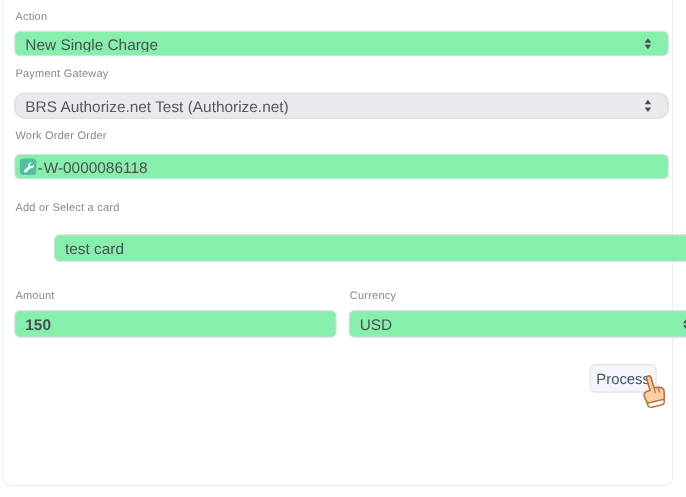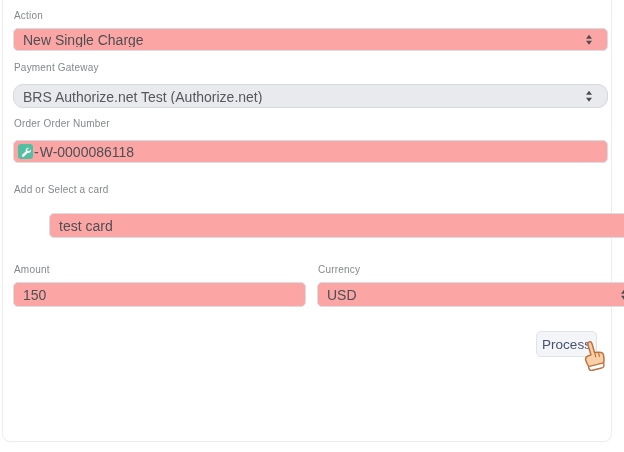--- a/index.html
+++ b/index.html
@@ -13,21 +13,21 @@
     position:absolute;left:2px;top:-8px;width:610px;height:450px;
     background:#ffffff;border:1px solid #ececec;border-top:none;
     border-radius:0 0 8px 8px;box-sizing:border-box;
   }
   .field-label{
     position:absolute;font-size:10px;line-height:12px;color:#84888c;
     letter-spacing:.2px;white-space:nowrap;
   }
   .ctrl{
     position:absolute;box-sizing:border-box;height:23px;
-    border:1px solid #d9dce1;border-radius:5px;background:#fca5a5;
+    border:1px solid #d9dce1;border-radius:5px;background:#86efac;
     font-size:14px;color:#4c5054;
   }
   .sel{
     display:flex;align-items:center;padding:0 26px 0 9px;cursor:default;
   }
   .sel .sel-text{
     white-space:nowrap;overflow:hidden;text-overflow:ellipsis;line-height:1;
     padding-top:1px;
   }
   .sel.disabled{background:#e8eaed;border-color:#d6d9dd;color:#55585c;border-radius:10px;}
@@ -77,36 +77,36 @@
 
 <div class="field-label" style="left:14px;top:62px;">Payment Gateway</div>
 <div class="ctrl sel disabled" style="left:13px;top:84px;width:595px;height:24px;">
   <span class="sel-text">BRS Authorize.net Test (Authorize.net)</span>
   <span class="arrows">
       <span class="tri-up"></span>
       <span class="tri-down"></span>
     </span>
 </div>
 
-<div class="field-label" style="left:14px;top:118px;">Order Order Number</div>
+<div class="field-label" style="left:14px;top:118px;">Work Order Order</div>
 <div class="ctrl wo-input" style="left:13px;top:140px;width:595px;height:23px;">
   <span class="wo-icon">
     <svg width="11" height="11" viewBox="0 0 16 16" aria-hidden="true">
       <path d="M13.4 2.9a3.7 3.7 0 0 0-4.9 4.6L3.2 12.8a1.75 1.75 0 1 0 2.5 2.5l5.3-5.3a3.7 3.7 0 0 0 4.6-4.9L13.2 7.5l-2.3-.6-.6-2.3z" fill="#ffffff"></path>
     </svg>
   </span>
   <span class="wo-sep">-</span>
   <span>W-0000086118</span>
 </div>
 
 <div class="field-label" style="left:14px;top:184px;">Add or Select a card</div>
 <input class="ctrl" style="left: 13px; top: 213px; width: 595px; height: 25px; margin-left: 36px;" type="text" value="test card">
 
 <div class="field-label" style="left:14px;top:264px;">Amount</div>
-<input class="ctrl" style="left: 13px; top: 282px; width: 293px; height: 25px;" type="text" value="150">
+<input class="ctrl" style="left: 13px; top: 282px; width: 293px; height: 25px; font-weight: bold;" type="text" value="150">
 
 <div class="field-label" style="left:318px;top:264px;">Currency</div>
 <div class="ctrl sel" style="left:317px;top:282px;width:326px;height:25px;">
   <span class="sel-text">USD</span>
   <span class="arrows">
       <span class="tri-up"></span>
       <span class="tri-down"></span>
     </span>
 </div>
 

